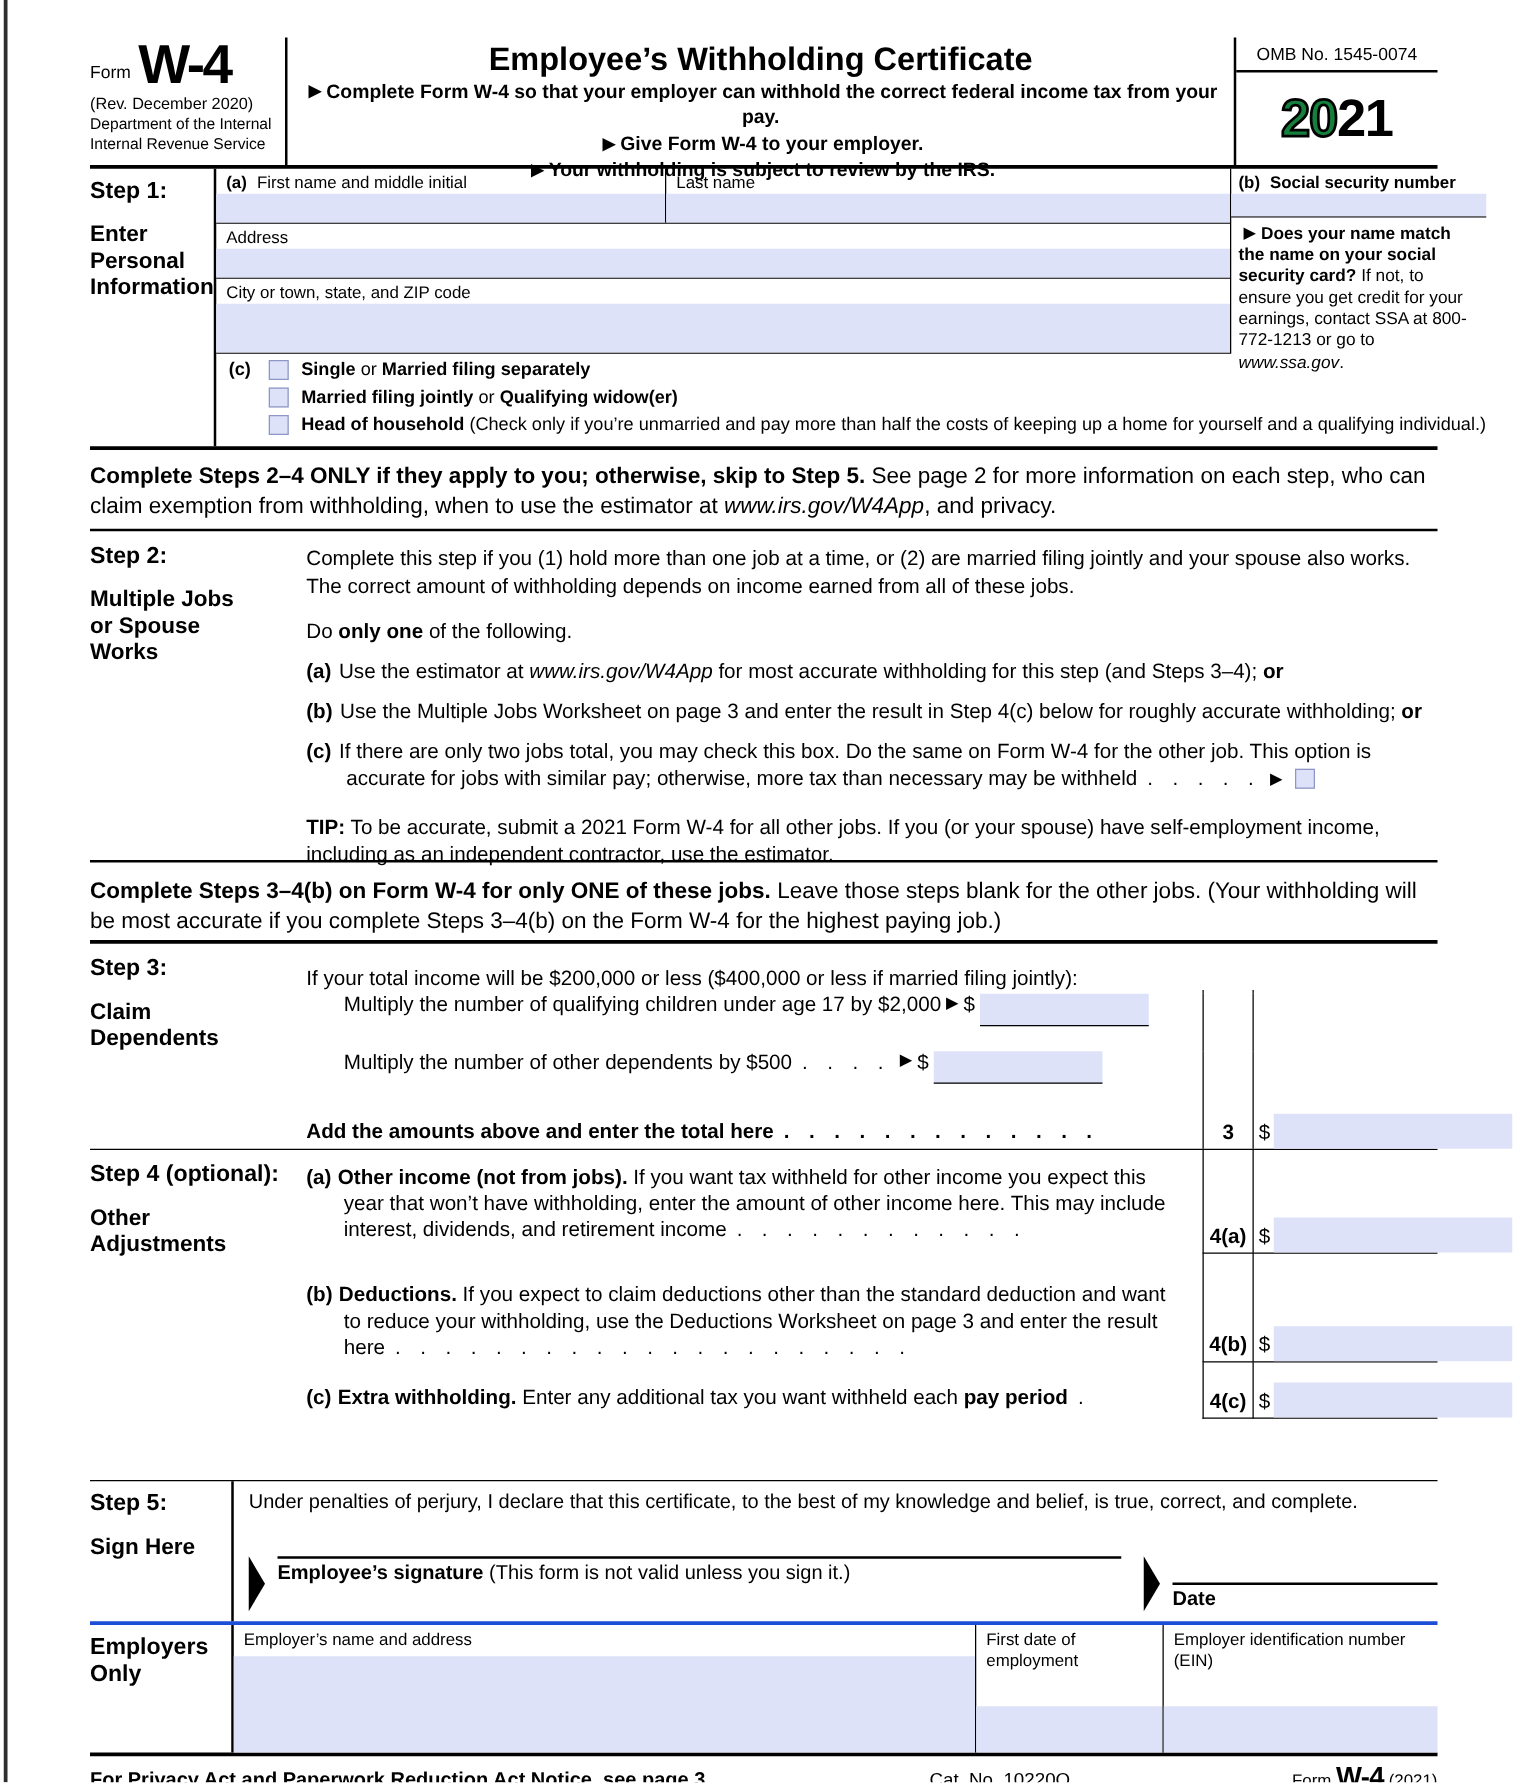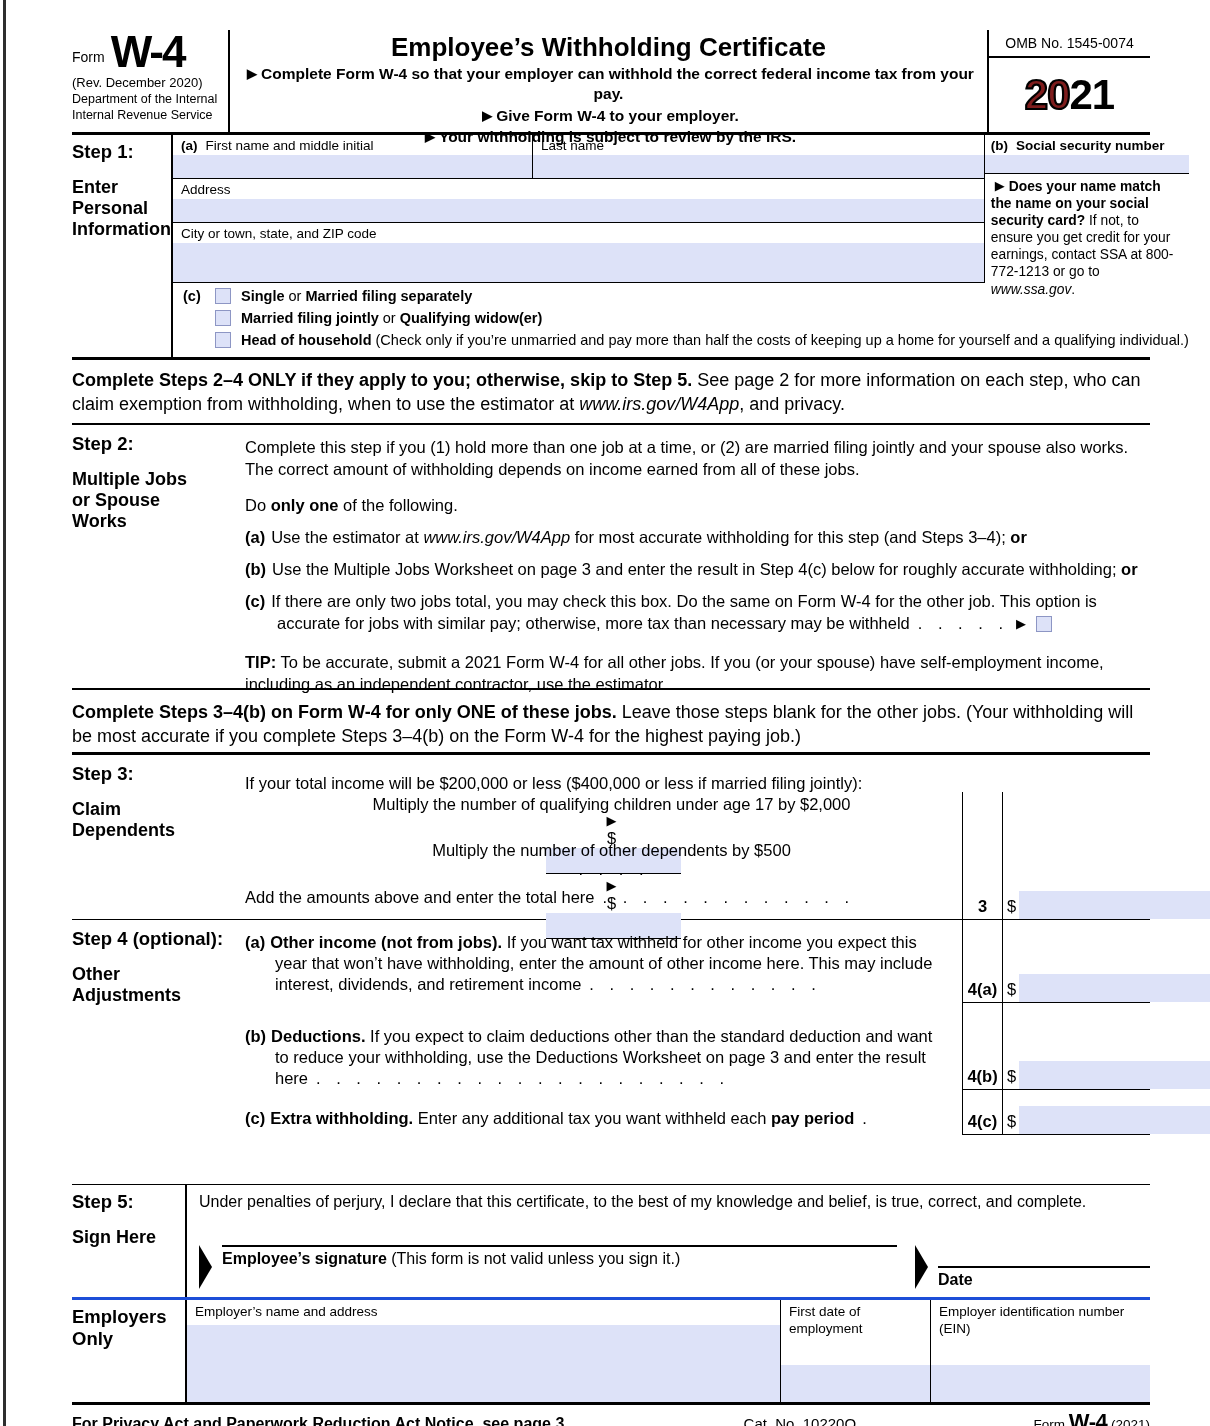--- a/index.html
+++ b/index.html
@@ -27,21 +27,21 @@
   .form-word { font-size:14px; padding-bottom:7px; }
   .form-number { font-size:44px; font-weight:700; letter-spacing:-2px; line-height:0.9; margin-left:6px; }
   .rev { font-size:13px; margin-top:3px; }
   .dept { font-size:12.5px; line-height:1.18; margin-top:2px; }
   .hcenter { flex:1; text-align:center; padding:2px 12px 0 12px; }
   .htitle { font-size:26px; font-weight:700; }
   .hbullet { font-size:15.5px; font-weight:700; line-height:1.32; margin-top:1px; }
   .hright { width:163px; border-left:2px solid #000; display:flex; flex-direction:column; }
   .omb { font-size:14px; text-align:center; padding:5px 2px; border-bottom:2px solid #000; }
   .year { flex:1; display:flex; align-items:center; justify-content:center; font-size:42px; font-weight:700; letter-spacing:-1px; }
-  .year-outline { color:#7f1d1d; -webkit-text-stroke:2.2px #000; text-shadow:0 0 1px #000; }
+  .year-outline { color:#15803d; -webkit-text-stroke:2.2px #000; text-shadow:0 0 1px #000; }
 
   
   .step1 { display:flex; height:225px; border-bottom:3px solid #000; }
   .lbl-narrow { width:113px; padding-top:6px; }
   .step-t { font-size:18.5px; font-weight:700; }
   .step-sub { font-size:18px; font-weight:700; line-height:1.18; margin-top:14px; }
   .s1main { flex:1; border-left:2px solid #000; display:flex; flex-direction:column; }
   .s1top { display:flex; height:148px; }
   .s1fields { flex:1; display:flex; flex-direction:column; }
   .frow { display:flex; flex-direction:column; border-bottom:1.5px solid #000; }
@@ -94,23 +94,23 @@
             font-weight:700; font-size:16.5px; padding-bottom:3px; }
   .a-cell { width:147px; display:flex; align-items:flex-end; padding:0 1px 0 4px; }
   .a-cell .cur { font-size:16.5px; margin-right:3px; padding-bottom:3px; }
   .a-cell input { flex:1; height:28px; }
   .rb { border-bottom:1.5px solid #000; }
   .s3r1 { height:40px; align-items:flex-end; }
   .s3r1 .c-cell { padding-bottom:2px; }
   .s3r2 { height:46px; }
   .s3r3 { height:47px; }
   .s3r4 { height:31px; }
-  .s3line { display:flex; align-items:center; padding-left:30px; width:100%;flex-direction:column; }
+  .s3line { display:flex; padding-left:30px; width:100%; }
   .s3line .inline-in { width:135px; height:26px; border-bottom:1.5px solid #000; margin-left:4px; }
-  .s3total { display:flex; padding-bottom:4px; }
+  .s3total { display:flex; align-items:flex-end; padding-bottom:4px;font-weight:bold; }
   .s4a { height:83px; }
   .s4a .c-cell { padding-top:12px; }
   .s4b { height:87px; }
   .s4b .c-cell { padding-top:23px; }
   .s4c { height:45px; }
   .s4c .c-cell { display:flex; align-items:flex-end; padding-bottom:6px; }
   .s4spacer { height:48px; }
   .s4item { padding-left:30px; text-indent:-30px; line-height:1.27; }
   .s4item .pfx { font-weight:700; margin-right:5px; }
 

